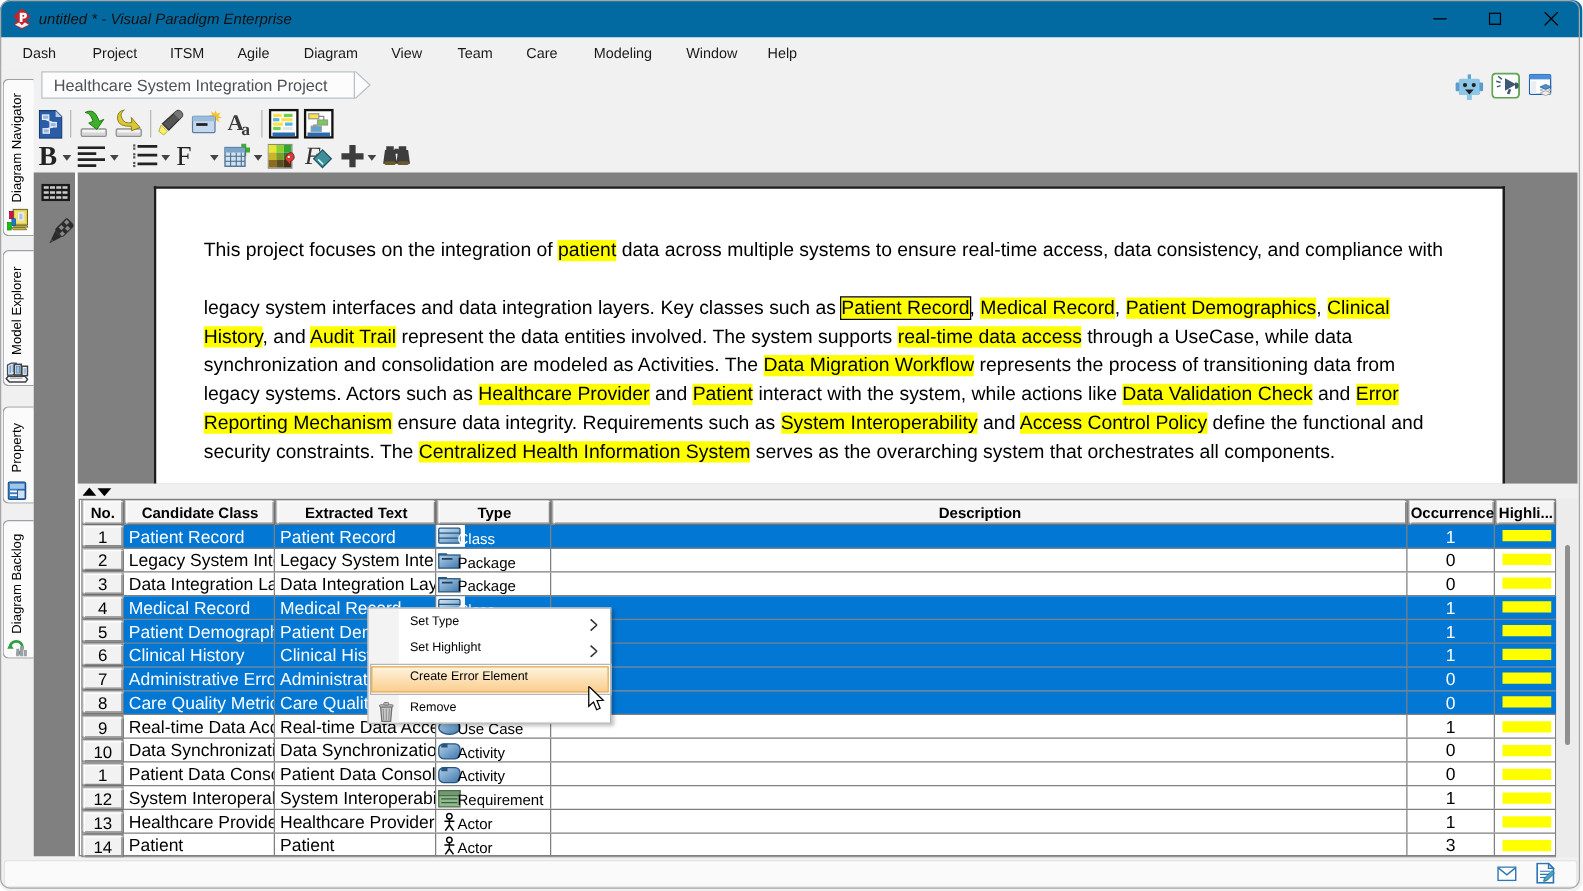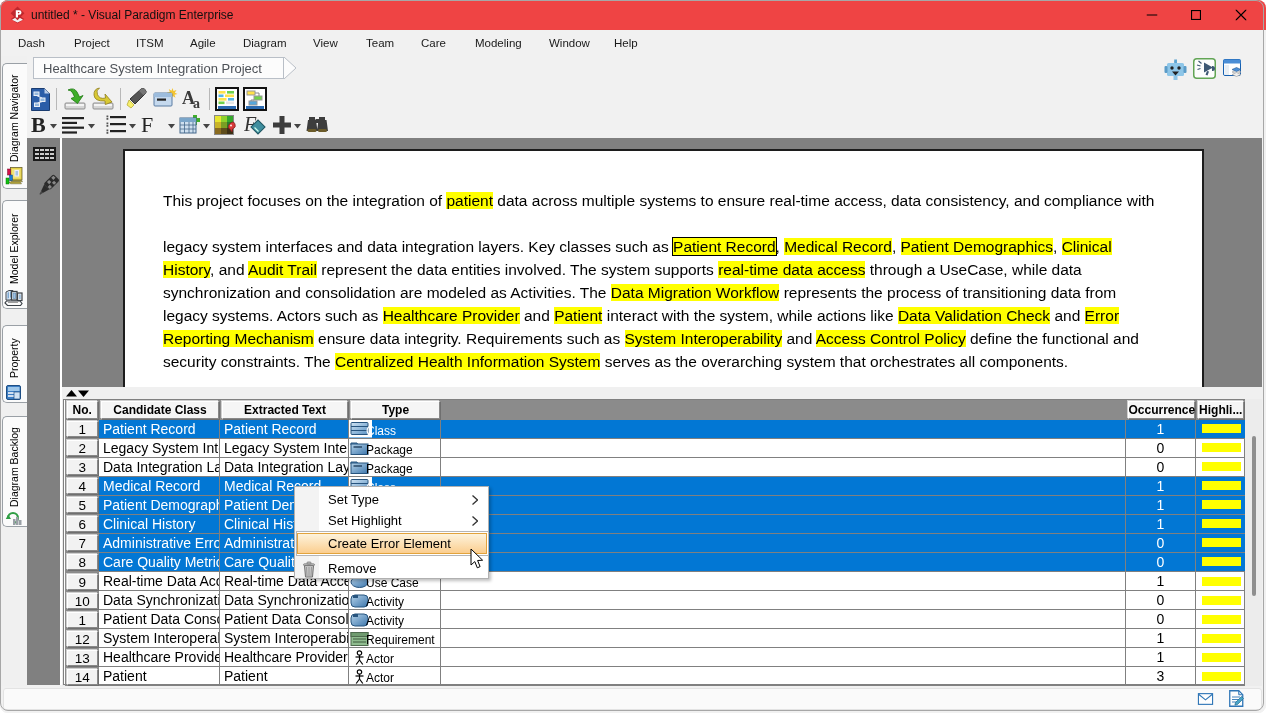--- a/index.html
+++ b/index.html
@@ -4,21 +4,21 @@
 <style>
 * { margin:0; padding:0; box-sizing:border-box; }
 html,body { width:1266px; height:713px; background:#fff; font-family:"Liberation Sans", sans-serif; }
 #win { position:absolute; left:0; top:0; width:1266px; height:713px; background:#f1f1f1;
   border-radius:8px; overflow:hidden; }
 #winborder { position:absolute; left:0; top:0; width:1264px; height:711px;
   border:1px solid #a7a7a7; border-radius:8px; z-index:99; pointer-events:none; }
 .abs { position:absolute; }
 
 
-#titlebar { position:absolute; left:0; top:0; width:100%; height:30px; background:#ef4444; }
+#titlebar { position:absolute; left:0; top:0; width:100%; height:30px; background:#0369a1;font-style:italic; }
 #title-text { position:absolute; left:31px; top:8px; font-size:12px; color:#111; }
 .winbtn { position:absolute; top:0; width:44px; height:30px; }
 .winbtn svg { position:absolute; left:50%; top:50%; transform:translate(-50%,-50%); }
 
 
 #menubar { position:absolute; left:0; top:30px; width:100%; height:26px; background:#f1f1f1; }
 .mi { position:absolute; top:7px; font-size:11.5px; color:#1a1a1a; }
 
 
 #crumb { position:absolute; left:33px; top:57px; width:251px; height:22px; background:#fcfcfc;
@@ -64,21 +64,21 @@
   font-size:13.5px; text-align:center; color:#000; line-height:15px; }
 .row { position:absolute; left:35px; width:1146px; height:19px; border-bottom:1px solid #808080; }
 .row.sel { background:#0277d4; color:#fff; }
 .cell { position:absolute; top:0; height:100%; overflow:hidden; font-size:14px; line-height:18px;
   border-right:1px solid #808080; padding-left:4px; white-space:nowrap; }
 
 
 #cmenu { position:absolute; left:294px; top:486px; width:195px; height:93px; background:#fff;
   border:1px solid #b0b0b0; box-shadow:2px 2px 3px rgba(0,0,0,0.25); }
 #cmenu .gutter { position:absolute; left:0; top:0; width:24px; height:100%; background:#f3f3f3; }
-.mitem { position:absolute; left:33px; font-size:13px; color:#000; }
+.mitem { position:absolute; left:33px; font-size:10px; color:#000; }
 
 
 #statusbar { position:absolute; left:0; top:686px; width:100%; height:27px; background:#f1f1f1; }
 </style>
 </head>
 <body>
 <div id="win">
 
   <div id="titlebar">
     <svg class="abs" style="left:10px;top:6px" width="15" height="18" viewBox="0 0 15 18">
@@ -408,20 +408,21 @@
               <stop offset="0" stop-color="#b5d2e8"></stop>
               <stop offset="1" stop-color="#3c76ad"></stop>
             </linearGradient>
           </defs>
         </svg>
 <div class="abs" style="left:1px;top:0;width:1181px;height:19.5px;background:#8b8b8b"></div>
 <div class="hcell" style="left:2.5px;width:31.5px">No.</div>
 <div class="hcell" style="left:37px;width:118px">Candidate Class</div>
 <div class="hcell" style="left:158px;width:126px">Extracted Text</div>
 <div class="hcell" style="left:287px;width:89px">Type</div>
+<div class="hcell" style="left:379px;width:682px">Description</div>
 <div class="hcell" style="left:1063.5px;width:67px">Occurrence</div>
 <div class="hcell" style="left:1133.5px;width:46.5px">Highli...</div>
 <div class="abs" style="left:1px;top:19.50px;width:34px;height:19.07px;background:#8b8b8b"></div>
 <div class="ncell" style="left:2.5px;top:21.00px;width:31.5px">1</div>
 <div class="row sel" style="top:19.50px">
           <div class="cell" style="left:0;width:121px">Patient Record</div>
           <div class="cell" style="left:121px;width:129px">Patient Record</div>
           <div class="cell" style="left:250px;width:92px;padding-left:0">
             <svg width="20" height="16" viewBox="0 0 20 16" style="position:absolute;left:1px;top:1.5px;overflow:visible">
               <rect x="-2" y="-1.5" width="24" height="18" fill="#fff"></rect>

